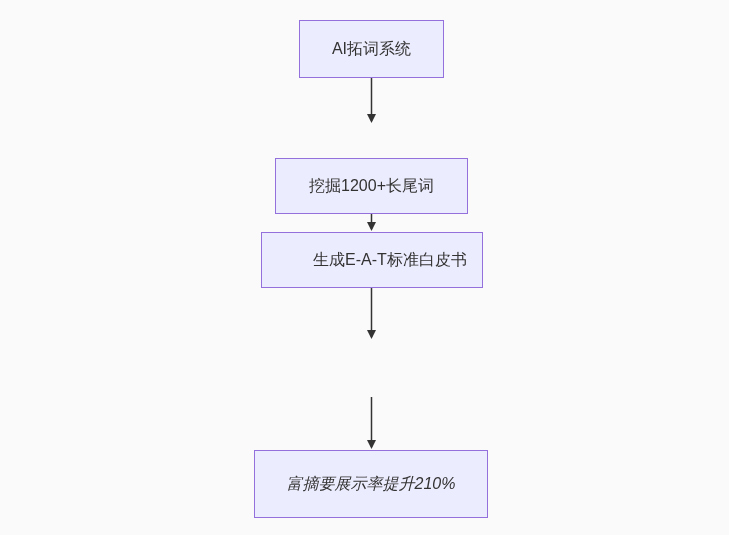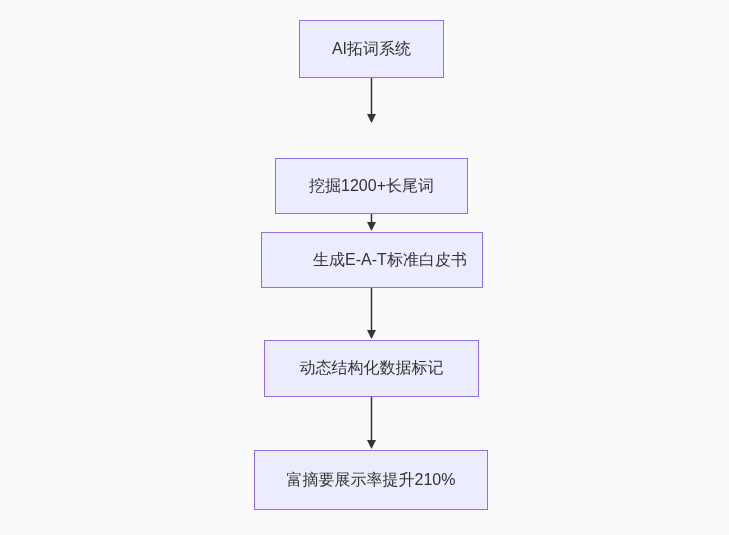--- a/index.html
+++ b/index.html
@@ -37,21 +37,21 @@
     display: flex;
     align-items: center;
     justify-content: center;
     text-align: center;
     white-space: nowrap;
   }
   .node-1 { left: 299px; top: 20px;  width: 145px; height: 58px; }
   .node-2 { left: 275px; top: 124px; width: 193px; height: 56px; margin-top: 34px; }
   .node-3 { left: 261px; top: 232px; width: 222px; height: 56px; padding-left: 36px; }
   .node-4 { left: 264px; top: 340px; width: 215px; height: 57px; }
-  .node-5 { left: 254px; top: 450px; width: 234px; height: 60px; }
+  .node-5 { left: 254px; top: 450px; width: 234px; height: 68px; font-style: italic; }
 </style>
 </head>
 <body>
 
 <div class="canvas">
 
   <svg class="edges-layer" width="729" height="535" viewBox="0 0 729 535" xmlns="http://www.w3.org/2000/svg">
     <defs>
       <marker id="arrowhead" markerWidth="9" markerHeight="9" refX="7" refY="4.5" orient="auto" markerUnits="userSpaceOnUse">
         <path d="M0,0 L9,4.5 L0,9 z" fill="#333333"></path>
@@ -68,21 +68,18 @@
   </div>
 
   <div class="flow-node node-2">
     <span>挖掘1200+长尾词</span>
   </div>
 
   <div class="flow-node node-3">
     <span>生成E-A-T标准白皮书</span>
   </div>
 
-  <div class="flow-node node-4">
-    <span>动态结构化数据标记</span>
-  </div>
 
   <div class="flow-node node-5">
     <span>富摘要展示率提升210%</span>
   </div>
 
 </div>
 
 </body></html>

